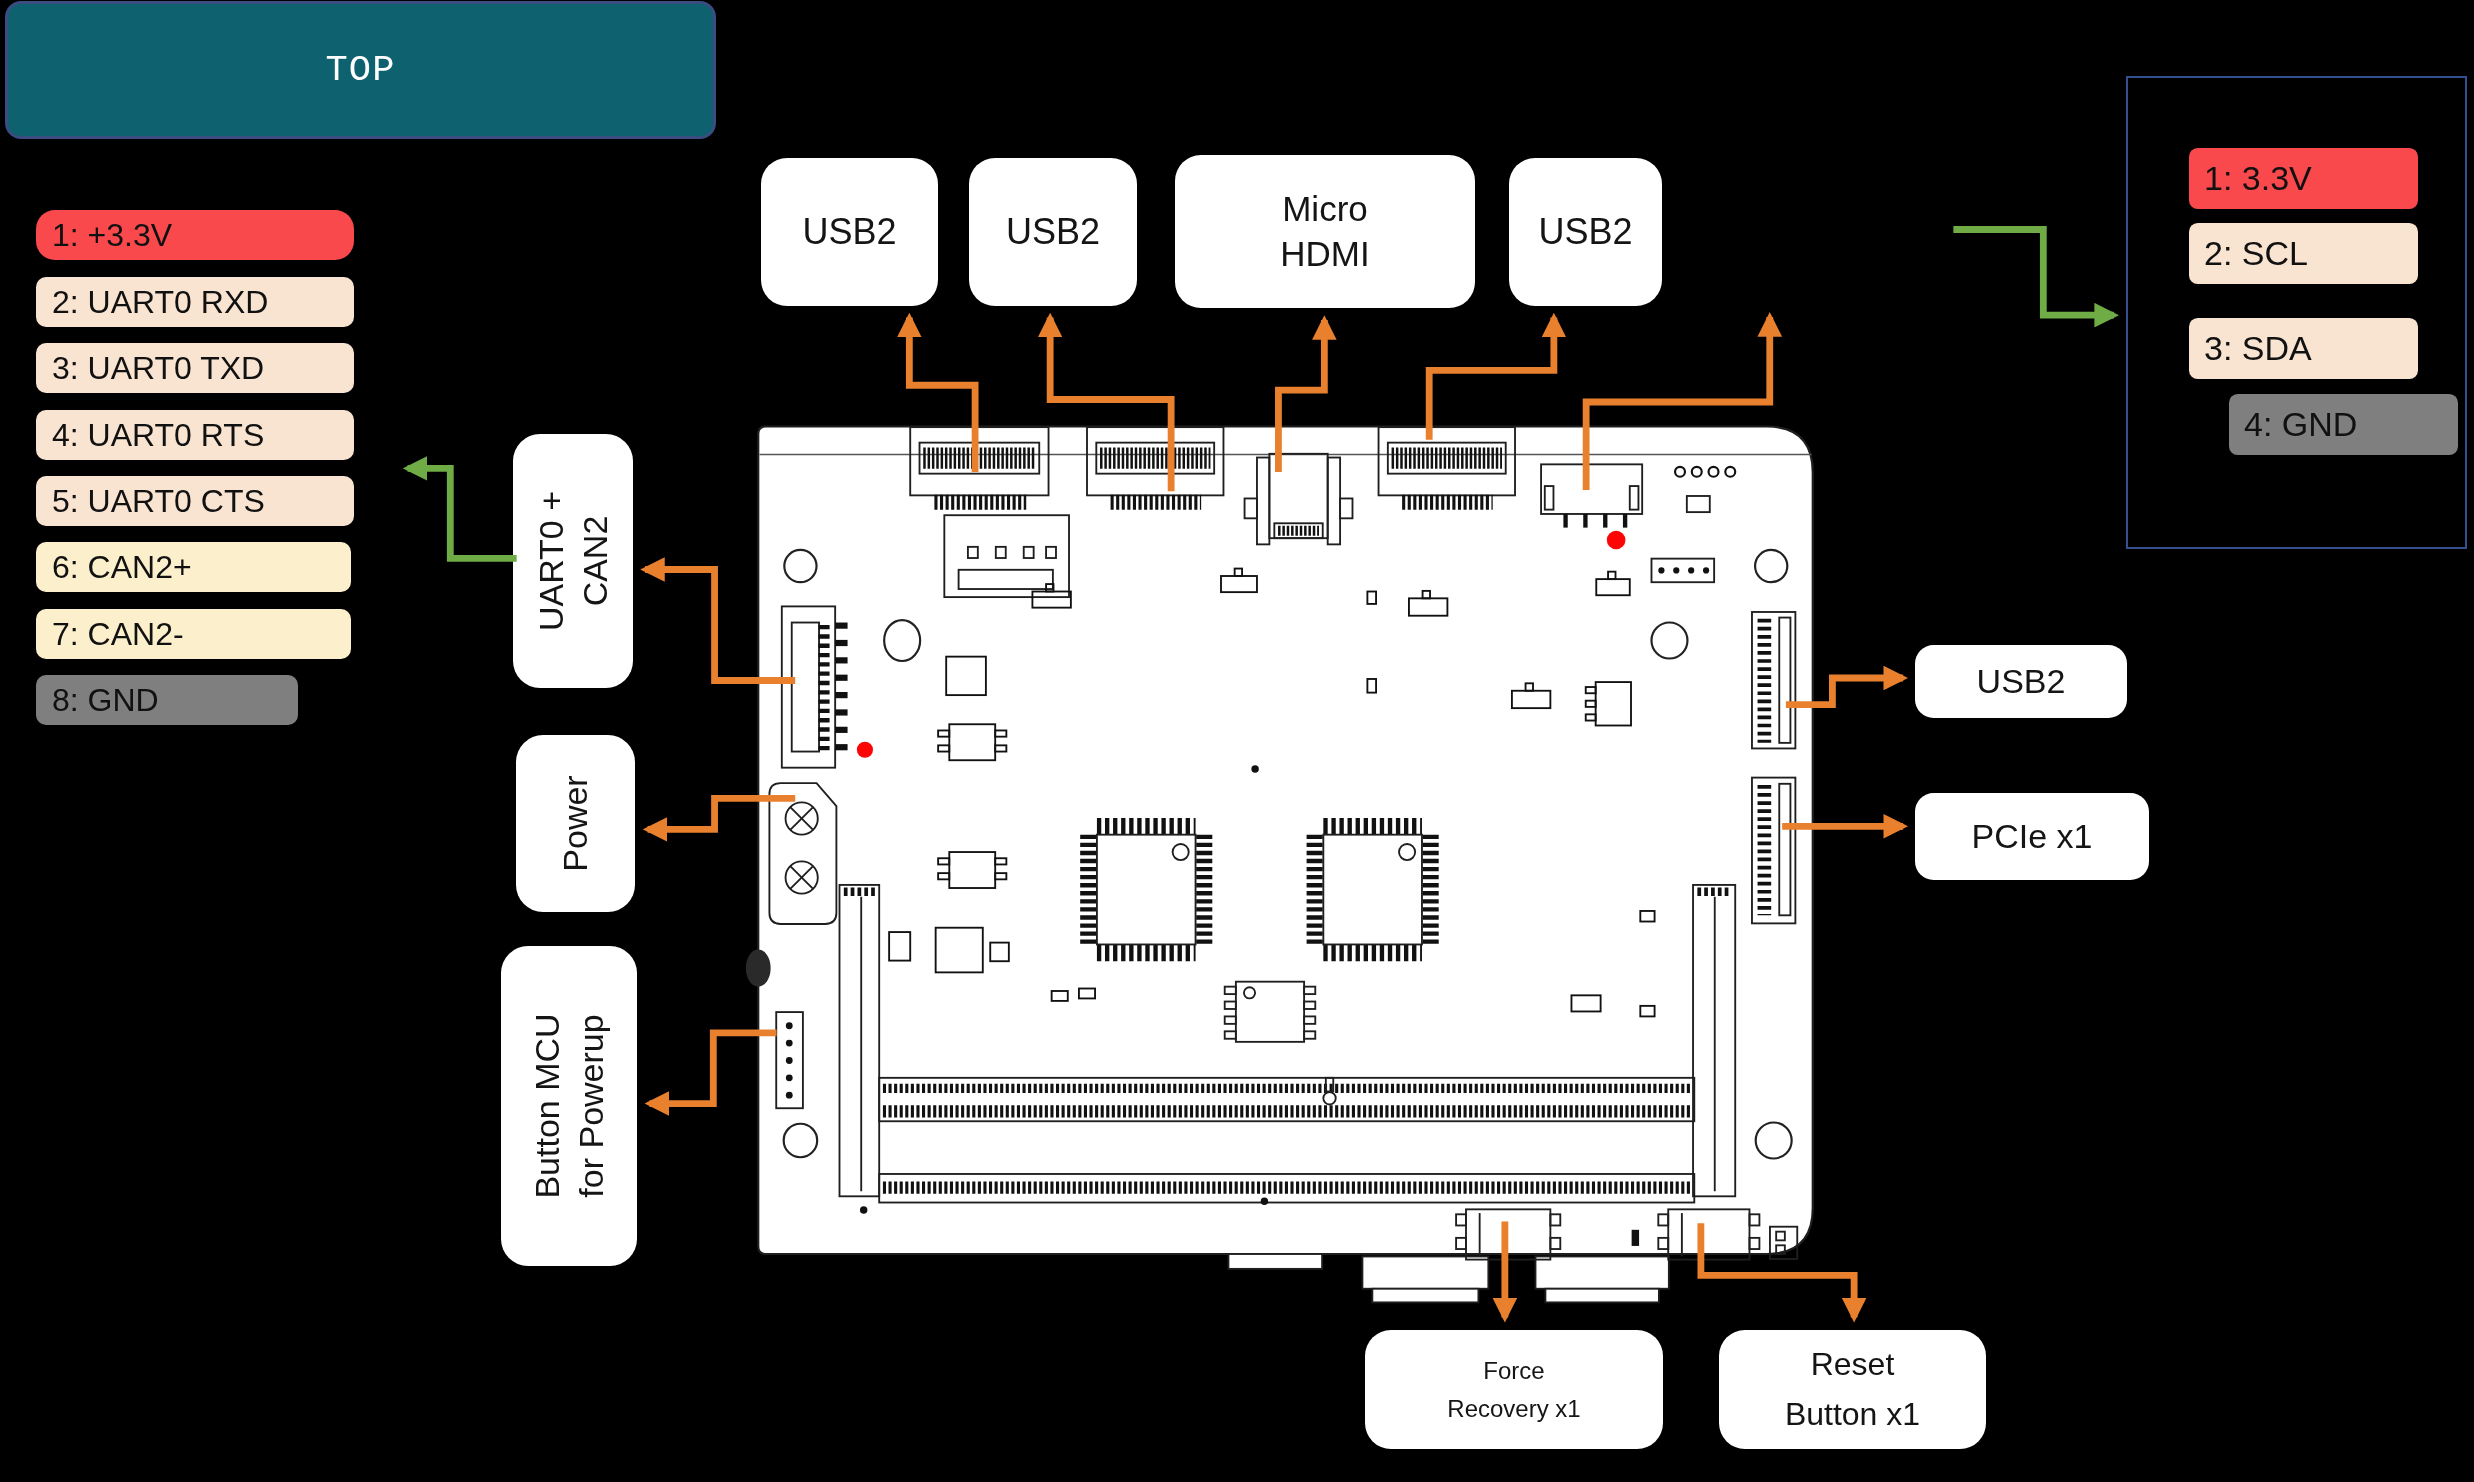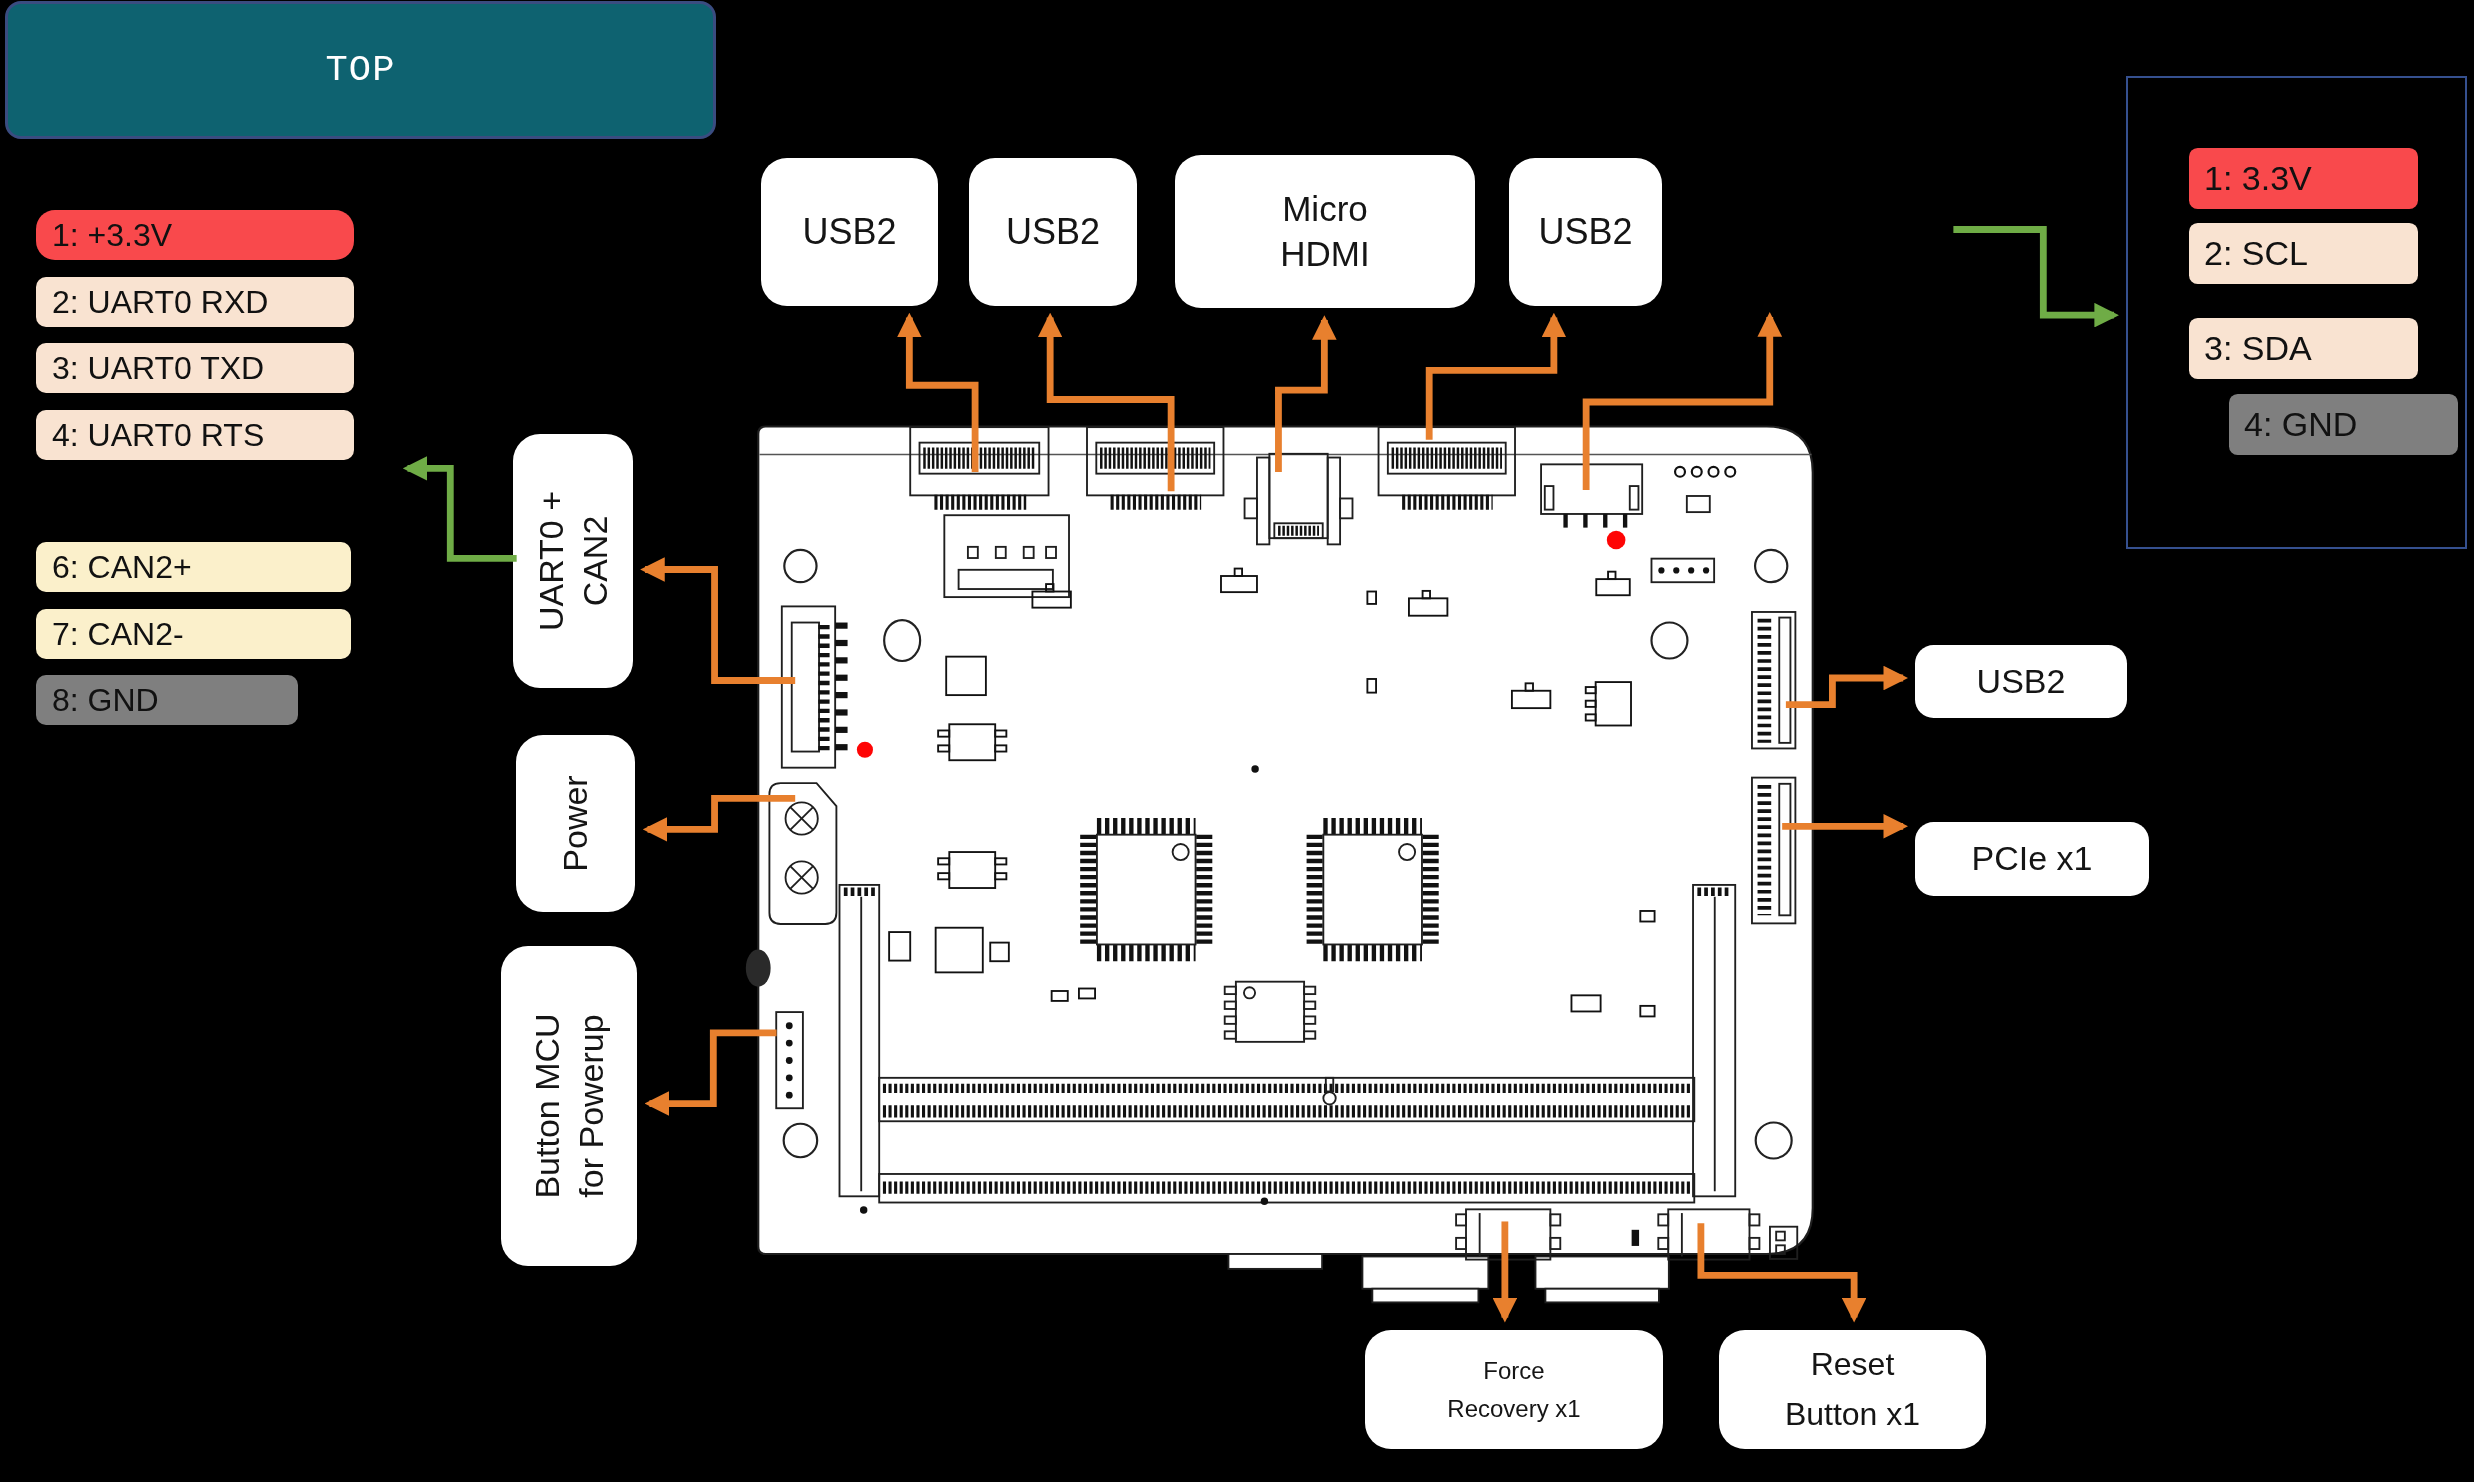--- a/index.html
+++ b/index.html
@@ -47,20 +47,23 @@
     </div>
   <div class="pinrow c-peach" style="left:36px;top:277px;width:318px;">
       <span>2: UART0 RXD</span>
     </div>
   <div class="pinrow c-peach" style="left:36px;top:343px;width:318px;">
       <span>3: UART0 TXD</span>
     </div>
   <div class="pinrow c-peach" style="left:36px;top:410px;width:318px;">
       <span>4: UART0 RTS</span>
     </div>
+  <div class="pinrow c-peach" style="left:36px;top:476px;width:318px;">
+      <span>5: UART0 CTS</span>
+    </div>
   <div class="pinrow c-yellow" style="left:36px;top:542px;width:315px;">
       <span>6: CAN2+</span>
     </div>
   <div class="pinrow c-yellow" style="left:36px;top:609px;width:315px;">
       <span>7: CAN2-</span>
     </div>
   <div class="pinrow c-gray" style="left:36px;top:675px;width:262px;">
       <span>8: GND</span>
     </div>
 
@@ -74,21 +77,21 @@
     <span>Micro</span>
     <span>HDMI</span>
   </div>
   <div class="lbl" style="left:1509px;top:158px;width:153px;height:148px;">
       <span>USB2</span>
     </div>
 
   <div class="lbl small" style="left:1915px;top:645px;width:212px;height:73px;">
       <span>USB2</span>
     </div>
-  <div class="lbl small" style="left:1915px;top:822px;width:234px;height:74px;">
+  <div class="lbl small" style="left:1915px;top:793px;width:234px;height:87px;">
       <span>PCIe x1</span>
     </div>
 
   <div class="lbl" style="left:1365px;top:1330px;width:298px;height:119px;font-size:24px;line-height:1.55;">
     <span>Force</span>
     <span>Recovery x1</span>
   </div>
   <div class="lbl" style="left:1719px;top:1330px;width:267px;height:119px;font-size:32px;line-height:1.55;">
     <span>Reset</span>
     <span>Button x1</span>

